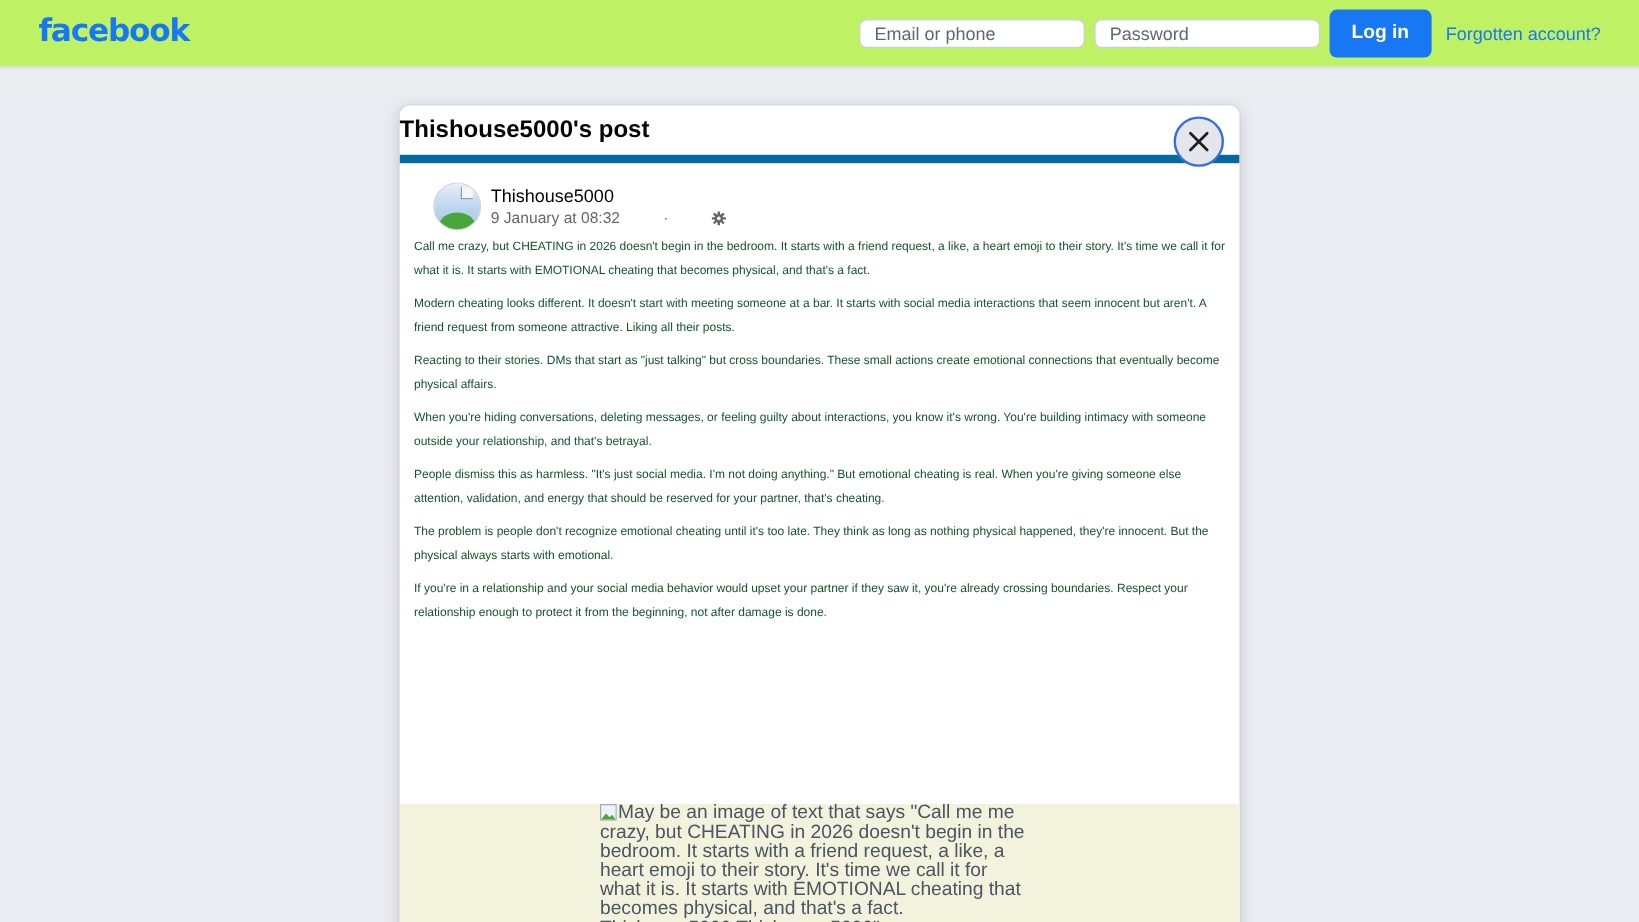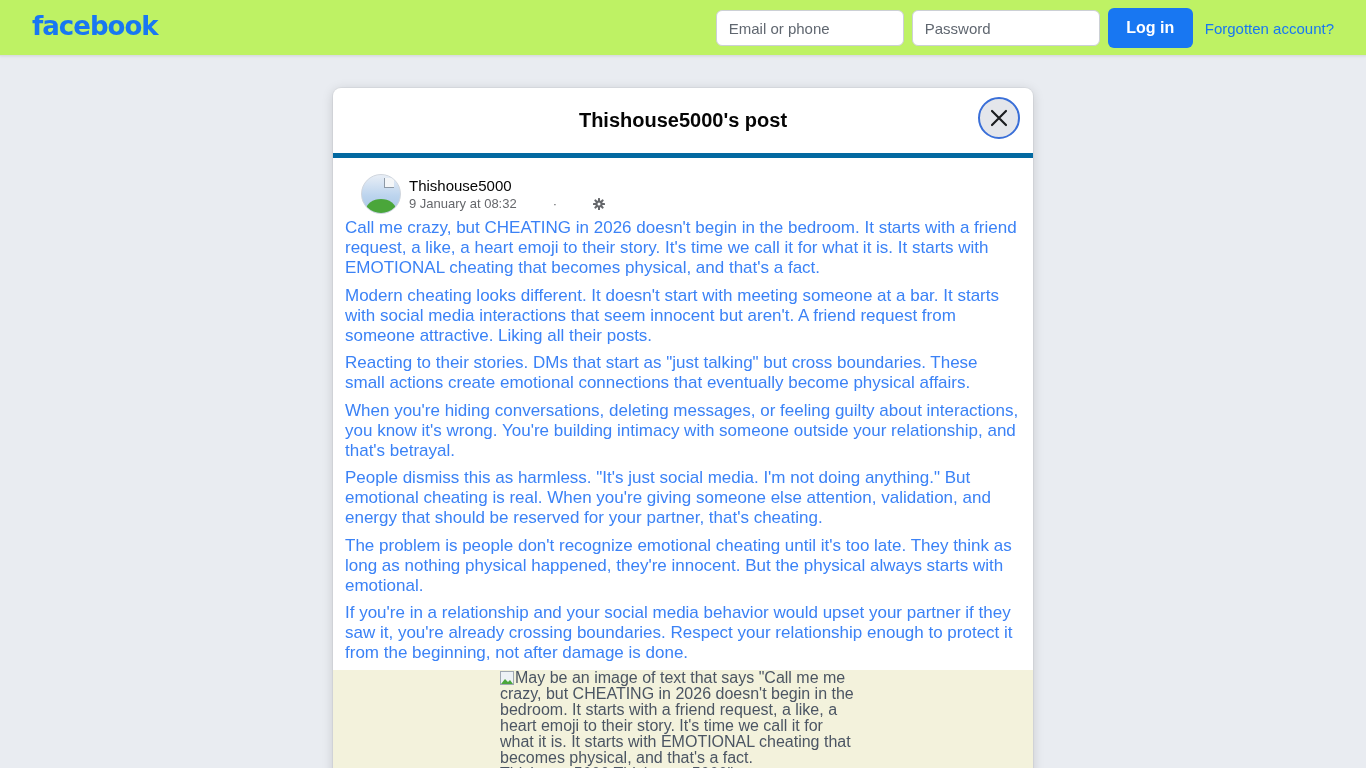--- a/index.html
+++ b/index.html
@@ -16,41 +16,41 @@
       box-shadow: 0 1px 2px rgba(0,0,0,0.06);
     }
     .logo {
       position: absolute; left: 32px; top: 11px;
       font-family: "DejaVu Sans", sans-serif;
       font-weight: bold; font-size: 26px; letter-spacing: -1px;
       color: #1877f2;
     }
     .login-area { position: absolute; right: 32px; top: 8px; display: flex; align-items: center; height: 40px; }
     .login-input {
-      width: 188px; height: 36px; border: 1px solid #ccd0d5; border-radius: 6px;
+      width: 188px; height: 24px; border: 1px solid #ccd0d5; border-radius: 6px;
       padding: 0 12px; font-size: 15px; color: #1c1e21; background: #fff;
       font-family: "Liberation Sans", sans-serif; margin-right: 8px;
     }
     .login-input::placeholder { color: #606770; }
     .login-btn {
       height: 40px; width: 85px; border: none; border-radius: 6px;
       background: #1877f2; color: #fff; font-weight: bold; font-size: 16px;
       font-family: "Liberation Sans", sans-serif; margin-right: 12px; cursor: pointer;
     }
     .forgot-link { color: #1877f2; font-size: 15px; text-decoration: none; }
 
     .modal {
       position: absolute; left: 333px; top: 88px; width: 700px; height: 700px;
       background: #fff; border-radius: 8px 8px 0 0;
       box-shadow: 0 2px 12px rgba(0,0,0,0.15), 0 0 0 1px rgba(0,0,0,0.04);
       overflow: hidden;
     }
     .modal-header {
-      height: 70px; border-bottom: 5px solid #0369a1; position: relative;
-      display: flex; align-items: center; justify-content: center;
+      height: 48px; border-bottom: 7px solid #0369a1; position: relative;
+      display: flex; align-items: center; 
     }
     .modal-title { font-size: 20px; font-weight: bold; color: #050505; }
     .close-btn {
       position: absolute; right: 13px; top: 9px; width: 42px; height: 42px;
       border-radius: 50%; background: #e4e6eb; border: 2px solid #3a6fd8;
       display: flex; align-items: center; justify-content: center; cursor: pointer;
     }
     .post-header { display: flex; align-items: center; padding: 12px 12px 0 28px; height: 60px; }
     .avatar {
       width: 40px; height: 40px; border-radius: 50%; overflow: hidden; flex-shrink: 0;
@@ -63,21 +63,21 @@
     }
     .avatar .fold {
       position: absolute; right: 6px; top: 3px; width: 10px; height: 10px;
       border-left: 1px solid #8d99a6; border-bottom: 1px solid #8d99a6; background: #f4f6f8;
     }
     .author-block { margin-left: 8px; }
     .author-name { font-size: 15px; font-weight: 500; color: #050505; line-height: 19px; }
     .post-meta { font-size: 13px; color: #65676b; line-height: 18px; display: flex; align-items: center; gap: 32px; }
     .post-meta .dot { margin: 0 4px; }
     .post-body { padding: 0 12px 0 12px; }
-    .post-body p { font-size: 17px; line-height: 20px; color: #3b82f6; margin-bottom: 7.5px; }
+    .post-body p { font-size: 10px; line-height: 20px; color: #14532d; margin-bottom: 7.5px; }
     .image-area {
       position: absolute; left: 0; top: 582px; width: 700px; height: 120px;
       background: #f3f2dc;
     }
     .alt-text {
       position: absolute; left: 167px; top: 0px; width: 360px;
       font-size: 16px; line-height: 16px; color: #4b5563;
     }
     .broken-img {
       display: inline-block; width: 14px; height: 14px; vertical-align: -2px;

